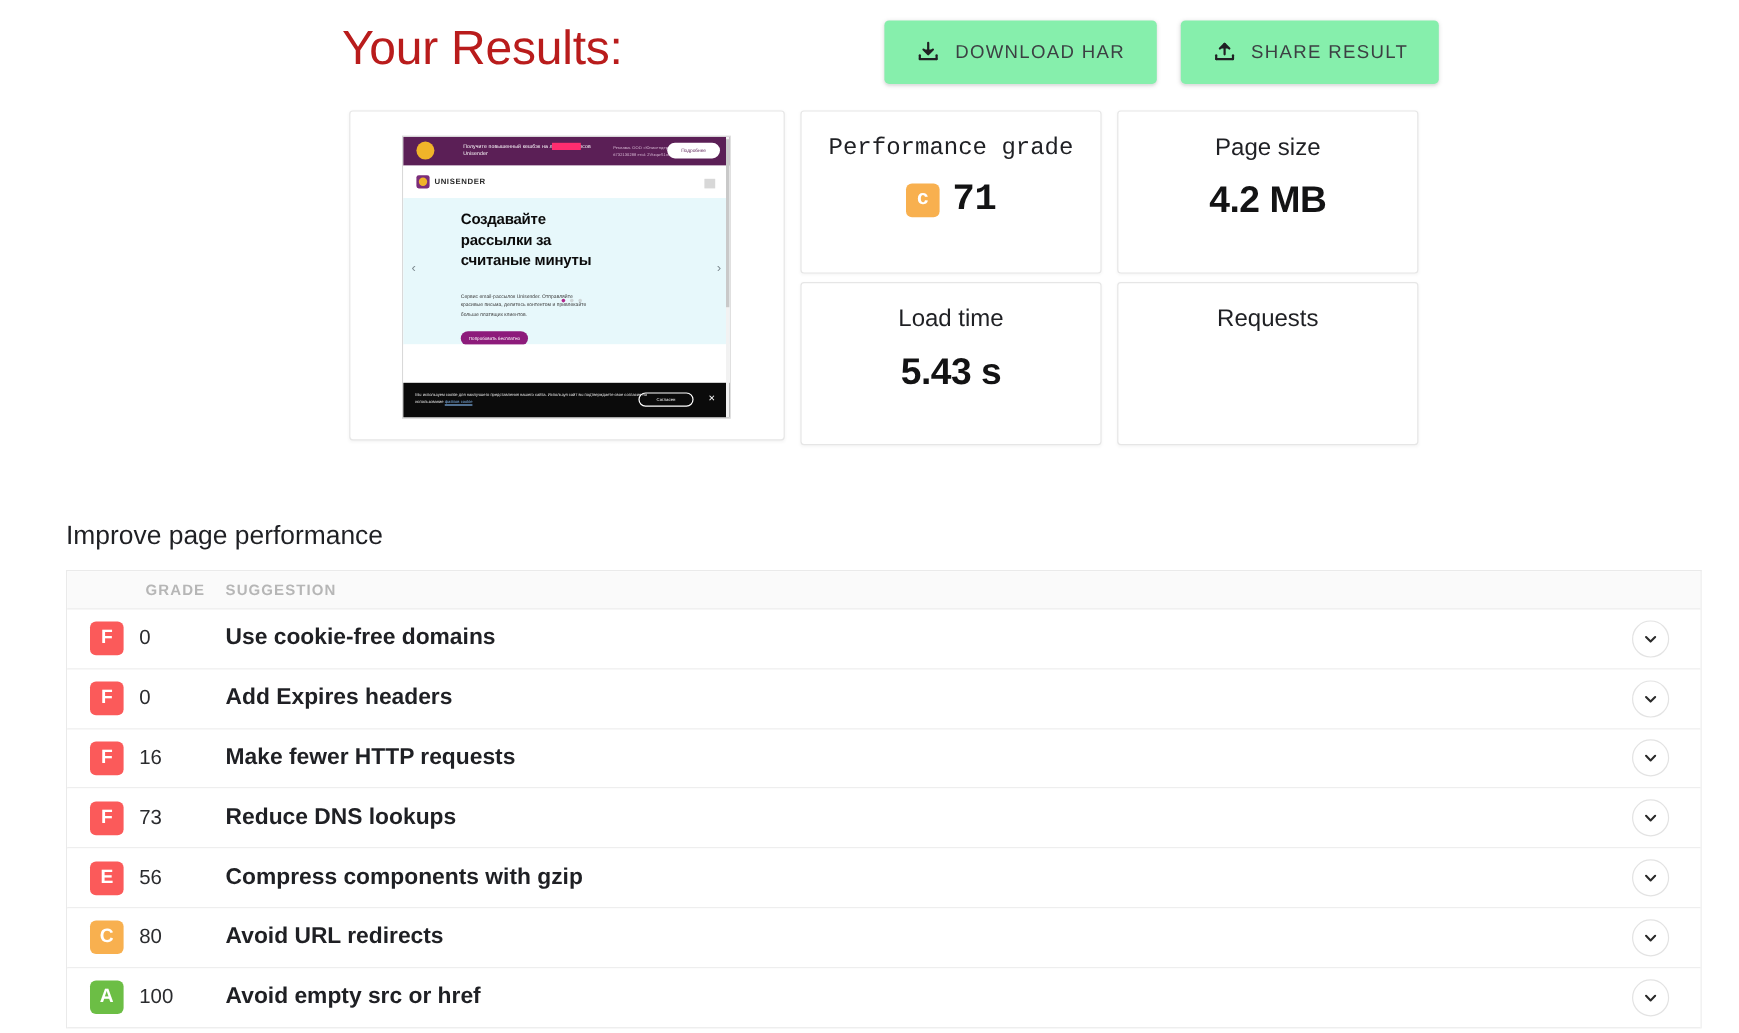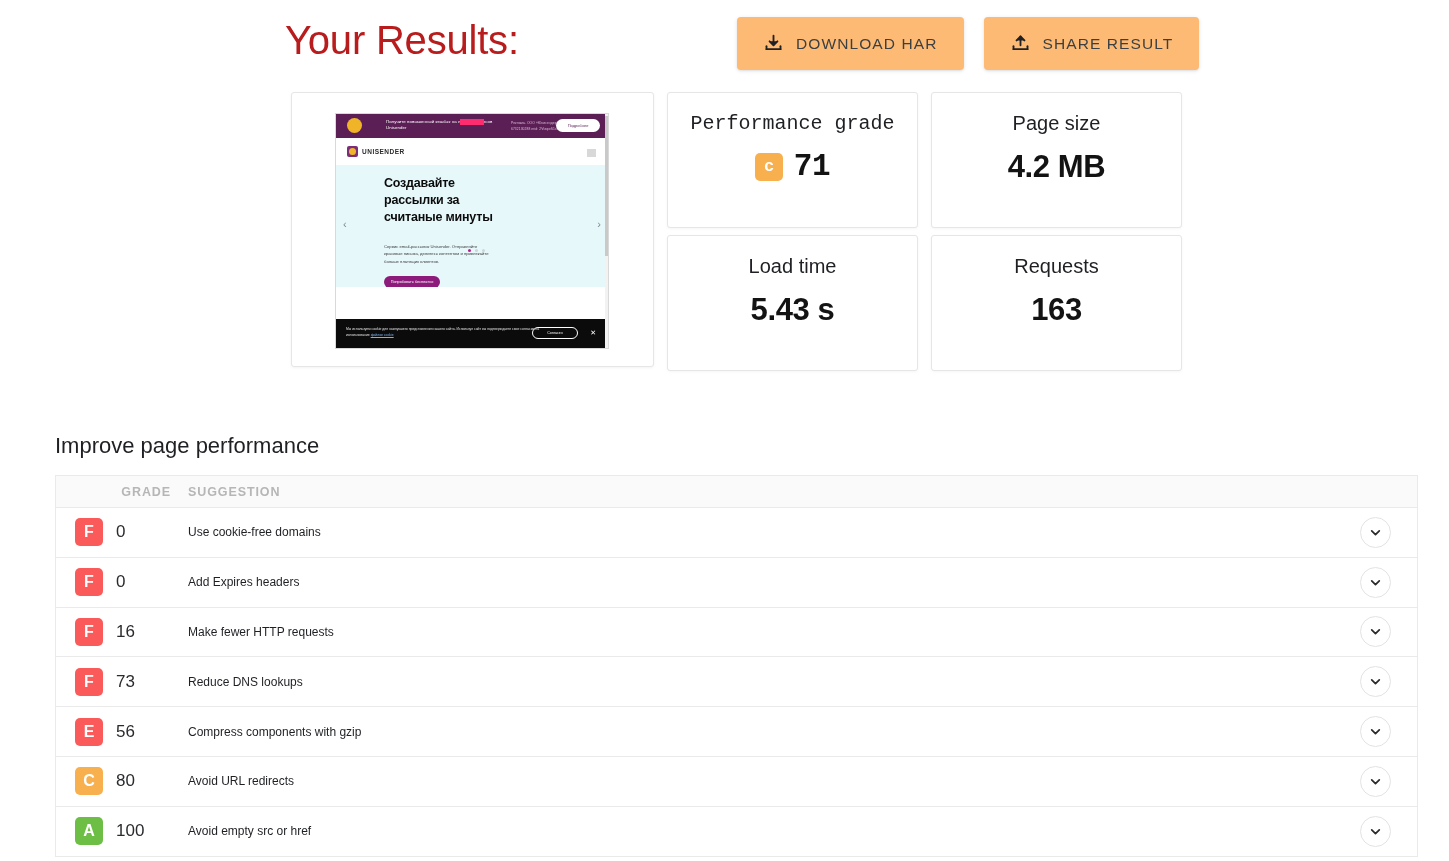--- a/index.html
+++ b/index.html
@@ -33,21 +33,21 @@
     left: 737px; top: 17px;
     display: flex;
     gap: 20px;
   }
   .btn {
     display: flex;
     align-items: center;
     gap: 12px;
     height: 53px;
     padding: 0 26px;
-    background: #fdba74;
+    background: #86efac;
     border: none;
     border-radius: 4px;
     box-shadow: 0 1px 4px rgba(0,0,0,0.10), 0 1px 2px rgba(0,0,0,0.06);
     cursor: pointer;
     font-family: "Liberation Sans", sans-serif;
   }
   .btn .label {
     font-size: 15.5px;
     letter-spacing: 1.1px;
     color: #3c4043;
@@ -257,21 +257,21 @@
   }
   .badge {
     width: 28px; height: 28px; border-radius: 5px;
     display: flex; align-items: center; justify-content: center;
     color: #ffffff; font-size: 16px; font-weight: bold;
     line-height: 1;
   }
   .score { font-size: 17px; font-weight: 300; color: #2a2b2e; }
   .cell-sugg {
     flex: 1; padding-left: 17px;
-    font-size: 12px; font-weight: 400; color: #1f2024;
+    font-size: 19px; font-weight: 700; color: #1f2024;
   }
   .cell-toggle {
     width: 84px;
     display: flex; align-items: center; justify-content: center;
   }
   .chev-btn {
     width: 31px; height: 31px; border-radius: 50%;
     border: 1px solid #e3e3e3; background: #fff;
     display: flex; align-items: center; justify-content: center;
     cursor: pointer;
@@ -374,21 +374,20 @@
     <div class="st-value">4.2 MB</div>
   </div>
 
   <div class="stat-card" style="left:667px; top:143px; width:251px; height:136px;">
     <div class="st-label">Load time</div>
     <div class="st-value">5.43 s</div>
   </div>
 
   <div class="stat-card" style="left:931px; top:143px; width:251px; height:136px;">
     <div class="st-label">Requests</div>
-    <div class="st-value">163</div>
   </div>
 </div>
 
 <div class="sect-title">Improve page performance</div>
 
 <div class="table">
   <div class="thead">
     <div class="th grade">GRADE</div>
     <div class="th sugg">SUGGESTION</div>
   </div>

